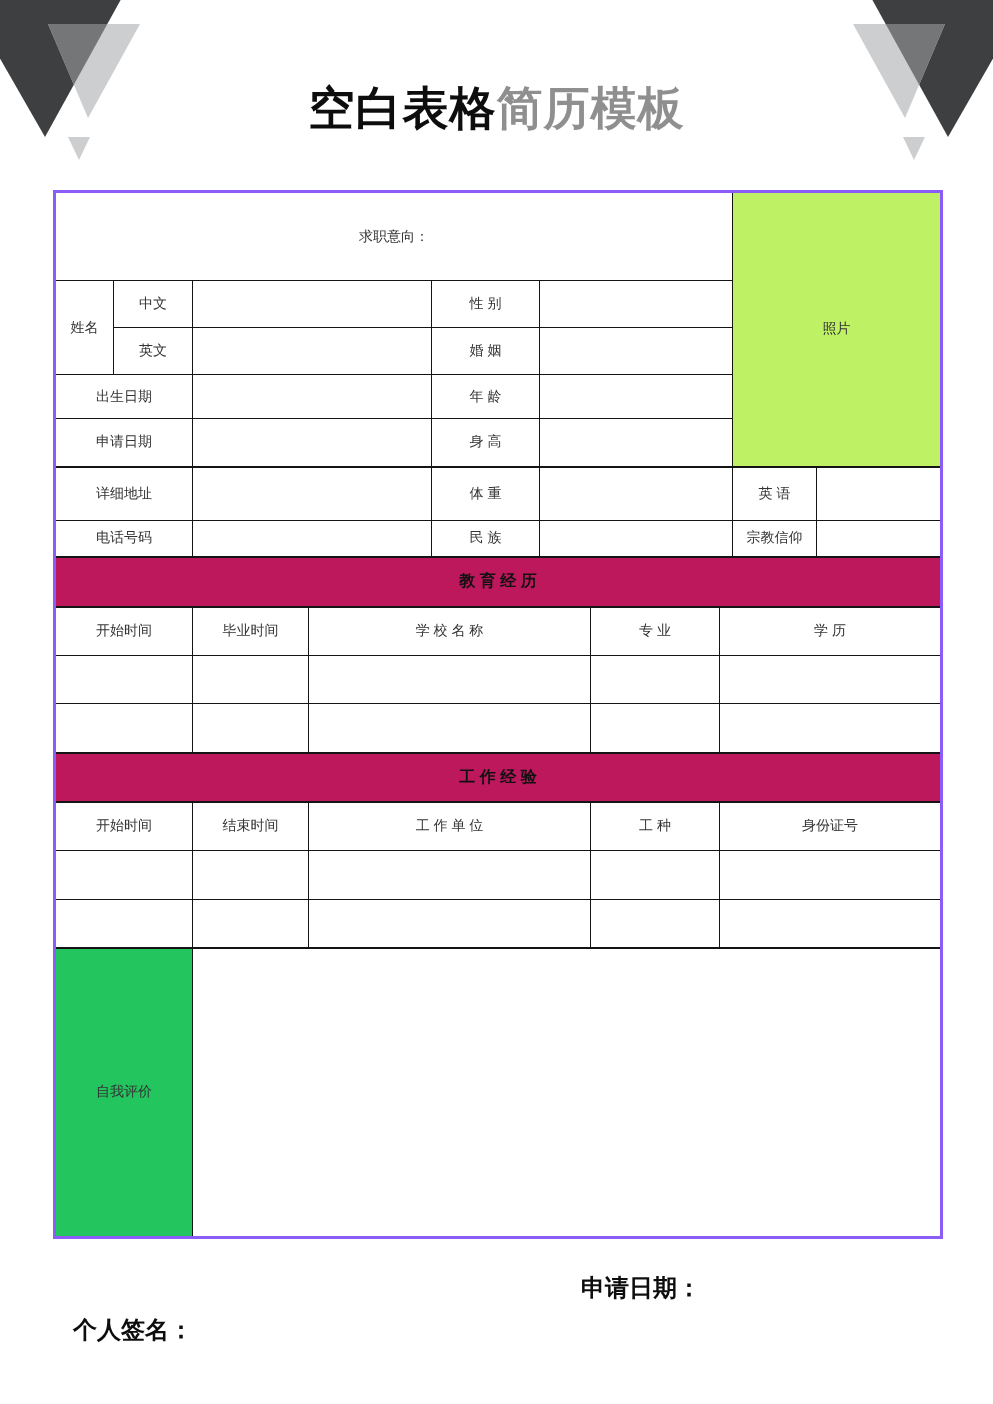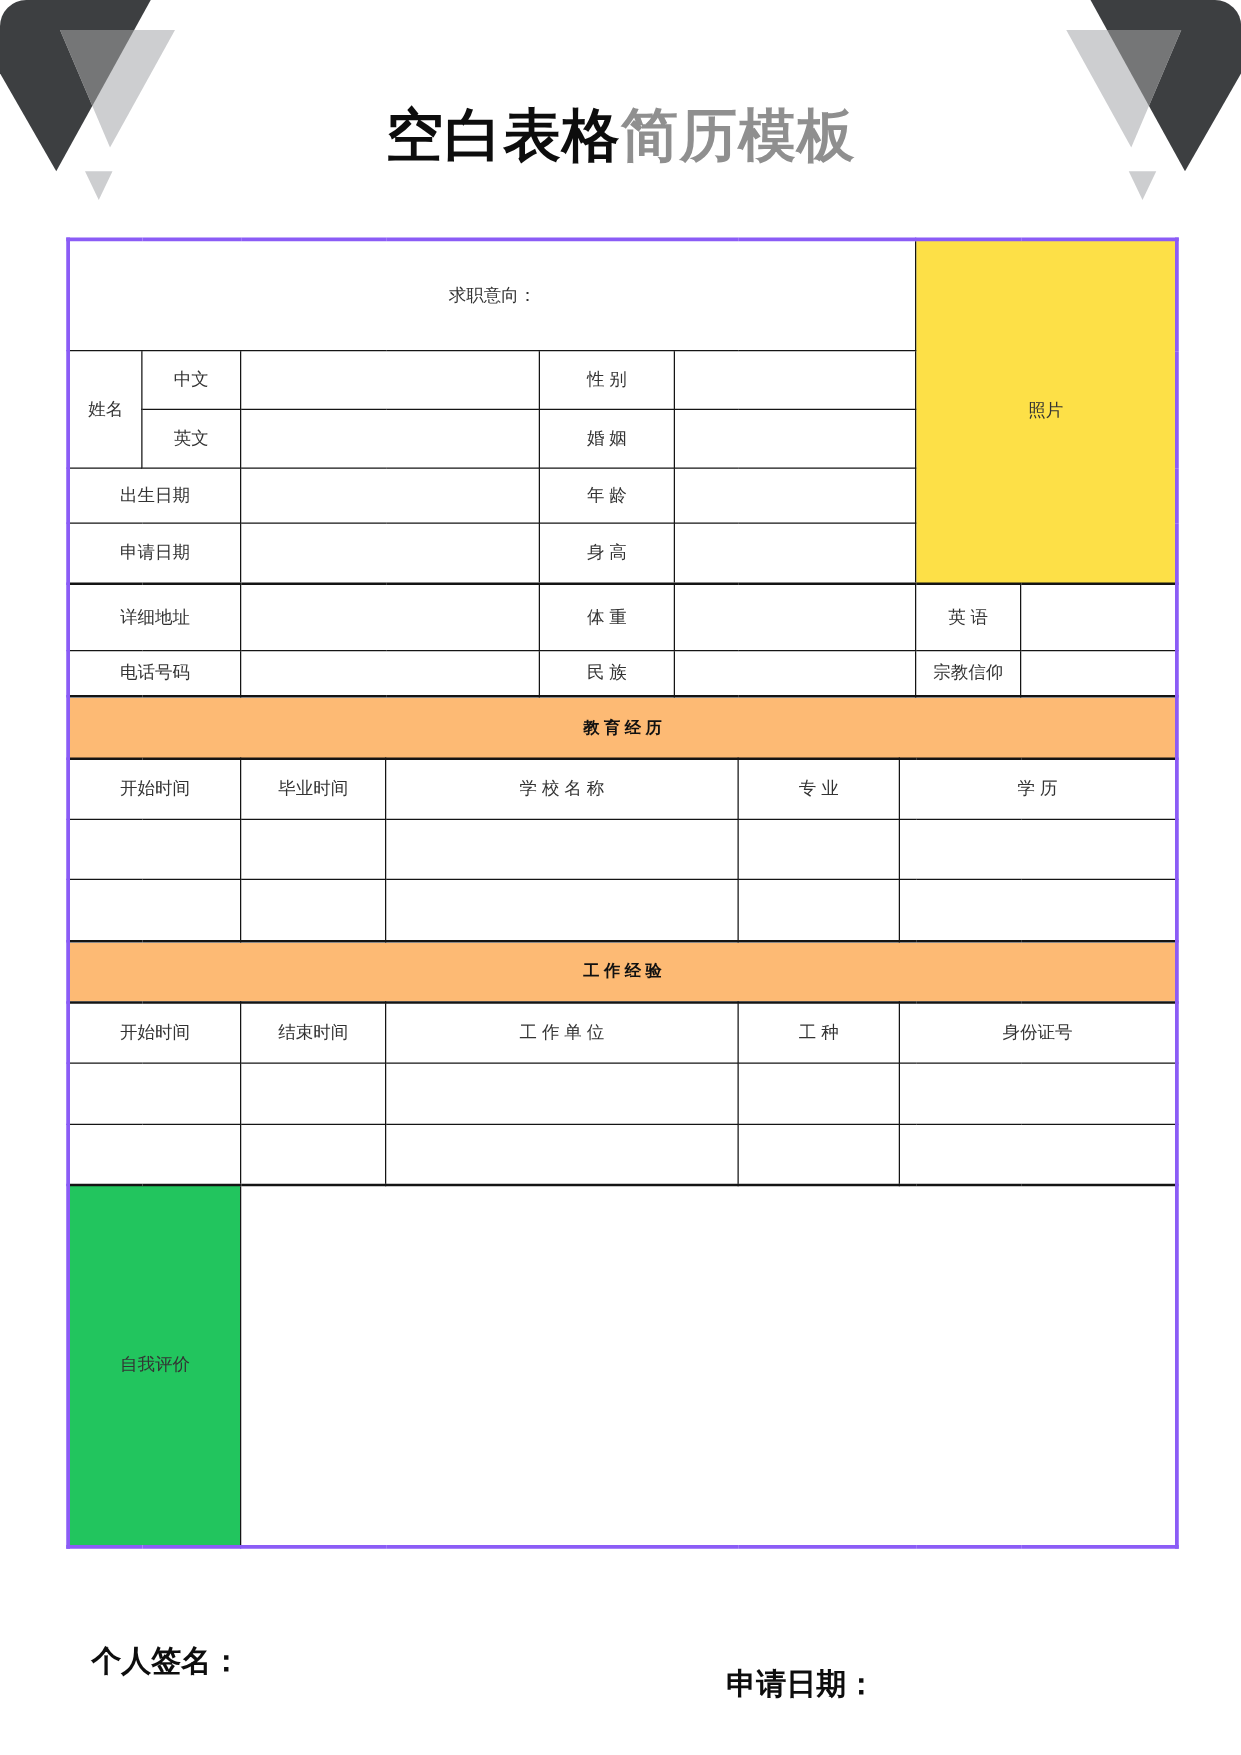--- a/index.html
+++ b/index.html
@@ -1,35 +1,35 @@
 <!DOCTYPE html>
 <html><head>
 <meta charset="utf-8">
 <style>
   html,body{margin:0;padding:0;background:#fff;}
   .page{position:relative;width:993px;height:1404px;background:#ffffff;overflow:hidden;
-        font-family:"Liberation Sans","DejaVu Sans",sans-serif;border-radius:21px;}
+        font-family:"Liberation Sans","DejaVu Sans",sans-serif;}
   .decor{position:absolute;left:0;top:0;}
   .title{position:absolute;left:0;top:82px;width:100%;margin:0;text-align:center;
          font-size:46px;line-height:52px;font-weight:bold;letter-spacing:1px;}
   .title .t-black{color:#0d0d0d;}
   .title .t-gray{color:#8f8f8f;}
   table.form{position:absolute;left:53px;top:190px;width:887px;border-collapse:collapse;
              table-layout:fixed;border:3px solid #8b5cf6;}
   table.form td{border:1px solid #141414;font-size:14px;color:#333333;text-align:center;
                 vertical-align:middle;padding:0;overflow:hidden;}
   td.jobintent{text-align:left;padding-left:9px;font-size:15px;}
-  td.photo{background:#fde047;font-size:15px;color:#4b4b4b;margin-left:44px;}
-  tr.band td{background:#fdba74;font-weight:bold;font-size:13px;color:#111;
+  td.photo{background:#bef264;font-size:15px;color:#4b4b4b;margin-left:44px;}
+  tr.band td{background:#be185d;font-weight:bold;font-size:16px;color:#111;
              border-top-width:2px;border-bottom-width:2px;}
   tr.sec-top td{border-top-width:2px;}
   td.selflabel{background:#22c55e;}
   .footer-label{position:absolute;font-size:24px;line-height:24px;font-weight:bold;color:#0d0d0d;}
   #sig{left:73px;top:1318px;}
-  #appdate{left:581px;top:1336px;}
+  #appdate{left:581px;top:1276px;}
 </style>
 </head>
 <body>
 
 <div class="page">
 
   <svg class="decor" width="993" height="170" viewBox="0 0 993 170">
     <defs>
       <clipPath id="clipDarkL">
           <polygon points="-45,-20 125,-8 45,137"></polygon>

